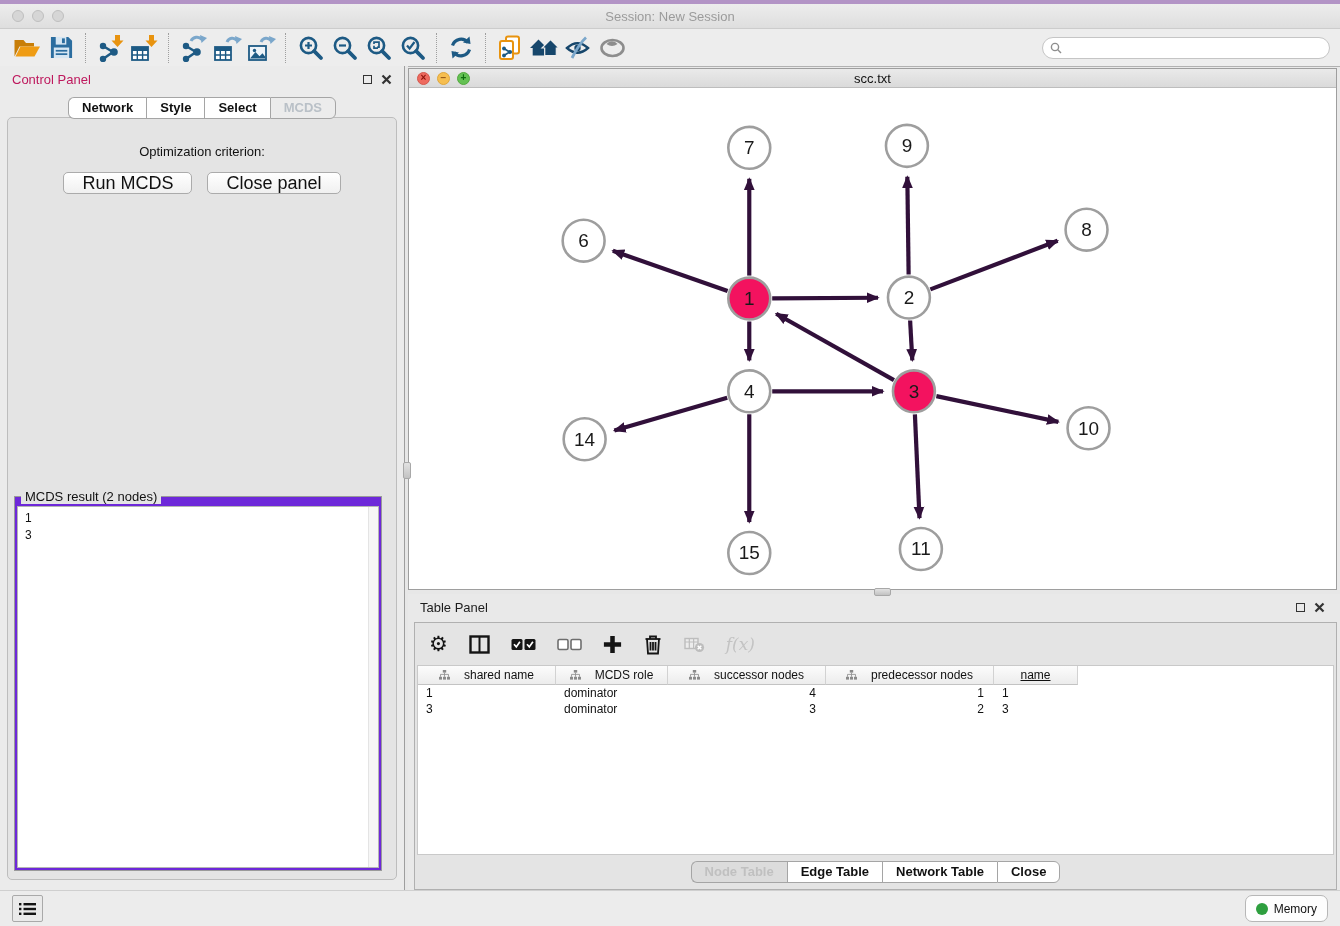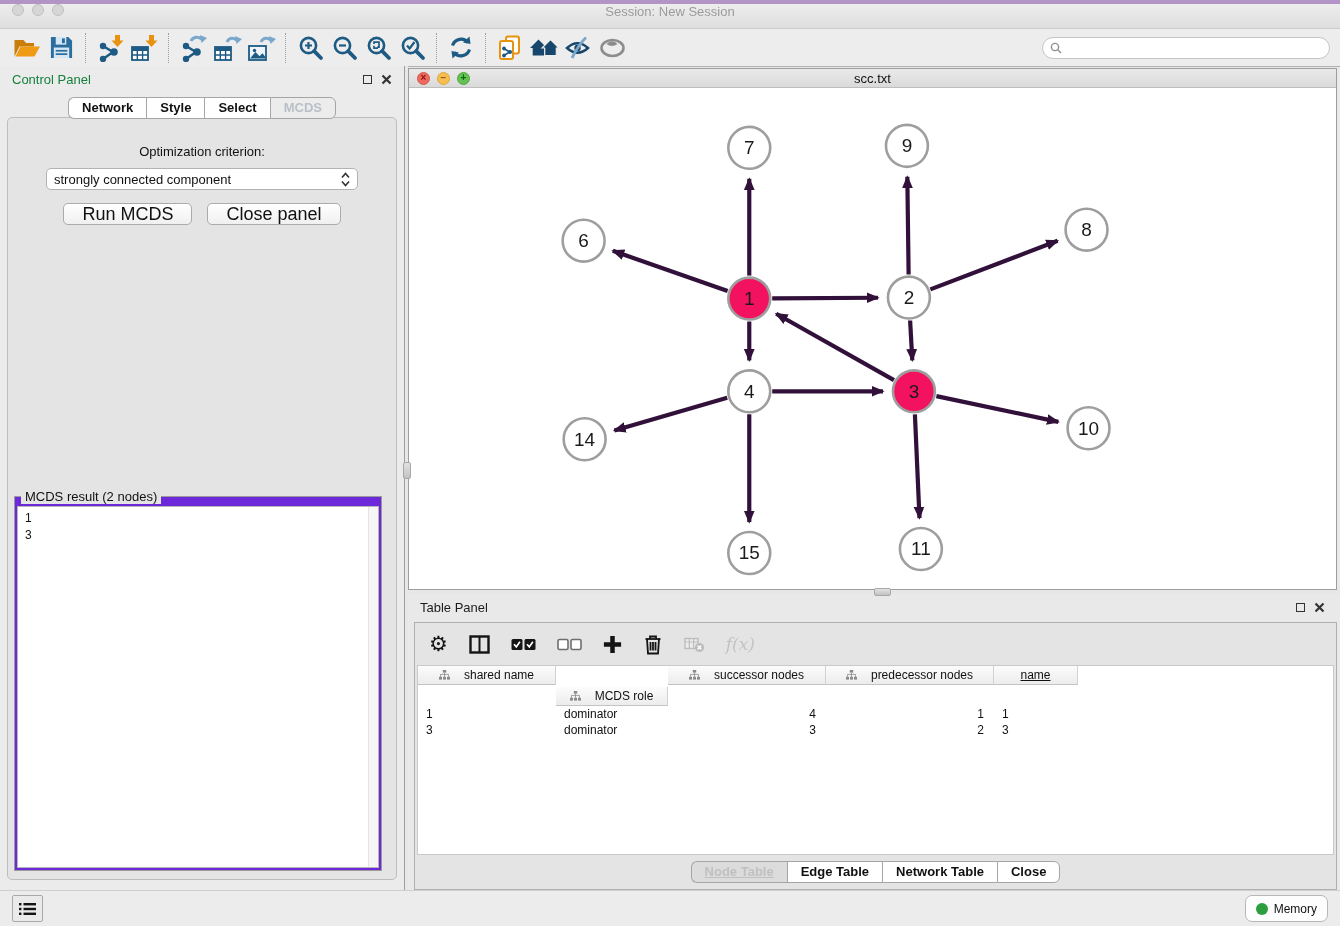--- a/index.html
+++ b/index.html
@@ -1,45 +1,45 @@
 <!DOCTYPE html>
 <html><head>
 <meta charset="utf-8">
 <style>
   html,body{margin:0;padding:0;overflow:hidden;}
   body{width:1340px;height:926px;font-family:"Liberation Sans",sans-serif;background:#e9e9e9;position:relative;}
   #app{position:absolute;inset:0;background:#e9e9e9;}
 
   
   .top-strip{height:4px;background:#b394c6;}
-  .titlebar{height:24px;background:linear-gradient(#ededed,#dedede);border-bottom:1px solid #cccccc;position:relative;display:flex;align-items:flex-start;}
+  .titlebar{height:24px;background:linear-gradient(#ededed,#dedede);border-bottom:1px solid #cccccc;position:relative;display:flex;align-items:center;}
   .traffic{position:absolute;left:12px;display:flex;gap:8px;}
   .light{width:12px;height:12px;border-radius:50%;background:#d6d6d6;border:1px solid #bfbfbf;box-sizing:border-box;}
   .win-title{margin:0 auto;font-size:13px;color:#9b9b9b;}
 
   .toolbar{height:37px;background:#ededed;border-bottom:1px solid #b1b1b1;display:flex;align-items:center;padding:0 10px;}
   .tb-btn{width:34px;height:32px;display:flex;align-items:center;justify-content:center;flex:none;}
   .tb-sep{width:0;height:30px;border-left:1px dotted #9f9f9f;margin:0 7px;flex:none;}
   .search-wrap{margin-left:auto;width:288px;height:22px;background:#ffffff;border:1px solid #c5c5c5;border-radius:12px;display:flex;align-items:center;padding:0 7px;box-sizing:border-box;}
   .search-wrap input{border:none;outline:none;background:transparent;flex:1;font-size:12px;font-family:"Liberation Sans",sans-serif;margin-left:5px;}
 
   
   .main{position:absolute;top:66px;left:0;right:0;bottom:36px;display:flex;}
 
   
   .control-panel{width:405px;flex:none;background:#ebebeb;border-right:1px solid #9e9e9e;position:relative;box-sizing:border-box;}
-  .panel-head{height:26px;display:flex;align-items:center;padding:0 12px;font-size:13px;color:#15803d;}
+  .panel-head{height:26px;display:flex;align-items:center;padding:0 12px;font-size:13px;color:#be185d;}
   .panel-btns{margin-left:auto;display:flex;gap:9px;align-items:center;}
   .float-glyph{width:9px;height:9px;border:1.6px solid #333;box-sizing:border-box;}
   .cp-tabs{position:absolute;top:31px;left:0;right:0;display:flex;justify-content:center;z-index:3;}
   .seg-tab{font-size:13px;font-weight:bold;color:#101010;background:#ffffff;border:1px solid #a5a5a5;border-right:none;padding:3px 13px;line-height:14px;cursor:default;}
   .seg-tab:first-child{border-radius:6px 0 0 6px;}
   .seg-tab:last-child{border-radius:0 6px 6px 0;border-right:1px solid #a5a5a5;}
   .seg-tab.disabled{background:#ececec;color:#b9c0c7;}
-  .seg-tab.activegray{background:#dcdcdc;color:#c0c0c0;text-decoration:underline;}
+  .seg-tab.activegray{background:#dcdcdc;color:#c0c0c0;}
   .cp-content{position:absolute;top:51px;left:7px;right:7px;bottom:10px;background:#e4e4e4;border:1px solid #bdbdbd;border-radius:5px;}
   .opt-label{margin-top:26px;text-align:center;font-size:13px;color:#111;}
   .dropdown{margin:9px auto 0;width:312px;height:22px;background:#fff;border:1px solid #b3b3b3;border-radius:5px;display:flex;align-items:center;padding:0 7px;box-sizing:border-box;font-size:13px;color:#111;}
   .dropdown .dd-val{flex:1;white-space:nowrap;overflow:hidden;}
   .btn-row{margin-top:13px;display:flex;justify-content:center;gap:15px;}
   .mac-btn{height:22px;background:linear-gradient(#ffffff,#f0f0f0);border:1px solid #ababab;border-radius:5px;font-size:18px;color:#111;padding:0 18px;display:flex;align-items:center;font-family:"Liberation Sans",sans-serif;}
   .mcds-group{position:absolute;left:6px;right:14px;top:378px;bottom:8px;border:1px solid #9a9a9a;background:#6d28d9;}
   .mcds-legend{position:absolute;top:-8px;left:6px;background:#e4e4e4;padding:0 4px;font-size:13px;color:#111;}
   .mcds-list{position:absolute;top:9px;left:2px;right:2px;bottom:2px;background:#ffffff;border:1px solid #b5b5b5;font-size:12px;padding:3px 0 0 7px;box-sizing:border-box;}
   .mcds-item{line-height:17px;color:#111;}
@@ -256,27 +256,20 @@
         </span>
       </div>
       <div class="cp-tabs">
           <div class="seg-tab">Network</div>
           <div class="seg-tab">Style</div>
           <div class="seg-tab">Select</div>
           <div class="seg-tab disabled">MCDS</div>
         </div>
       <div class="cp-content">
         <div class="opt-label">Optimization criterion:</div>
-        <div class="dropdown">
-          <span class="dd-val">strongly connected component</span>
-          <svg width="9" height="15" viewBox="0 0 9 15">
-            <path d="M1 5.5 L4.5 1.5 L8 5.5" stroke="#333" fill="none" stroke-width="1.6"></path>
-            <path d="M1 9.5 L4.5 13.5 L8 9.5" stroke="#333" fill="none" stroke-width="1.6"></path>
-          </svg>
-        </div>
         <div class="btn-row">
           <button class="mac-btn">Run MCDS</button>
           <button class="mac-btn">Close panel</button>
         </div>
         <div class="mcds-group">
           <div class="mcds-legend">MCDS result (2 nodes)</div>
           <div class="mcds-list">
               <div class="mcds-item">1</div>
               <div class="mcds-item">3</div>
             </div>
@@ -420,21 +413,21 @@
                     <g fill="#8a8a8a">
                       <rect x="3.8" y="0" width="3.4" height="2.6"></rect>
                       <rect x="0" y="6.8" width="3" height="2.8"></rect>
                       <rect x="4" y="6.8" width="3" height="2.8"></rect>
                       <rect x="8" y="6.8" width="3" height="2.8"></rect>
                     </g>
                     <path d="M5.5 2.6 V4.4 M1.5 6.8 V4.4 H9.5 V6.8 M5.5 4.4 V6.8" stroke="#8a8a8a" stroke-width="0.8" fill="none"></path>
                   </svg>
                   <span>shared name</span>
                 </div>
-                <div class="th" style="width: 112px; margin-top: 21px;">
+                <div class="th" style="width: 112px;">
                   <svg width="11" height="10" viewBox="0 0 11 10">
                     <g fill="#8a8a8a">
                       <rect x="3.8" y="0" width="3.4" height="2.6"></rect>
                       <rect x="0" y="6.8" width="3" height="2.8"></rect>
                       <rect x="4" y="6.8" width="3" height="2.8"></rect>
                       <rect x="8" y="6.8" width="3" height="2.8"></rect>
                     </g>
                     <path d="M5.5 2.6 V4.4 M1.5 6.8 V4.4 H9.5 V6.8 M5.5 4.4 V6.8" stroke="#8a8a8a" stroke-width="0.8" fill="none"></path>
                   </svg>
                   <span>MCDS role</span>

